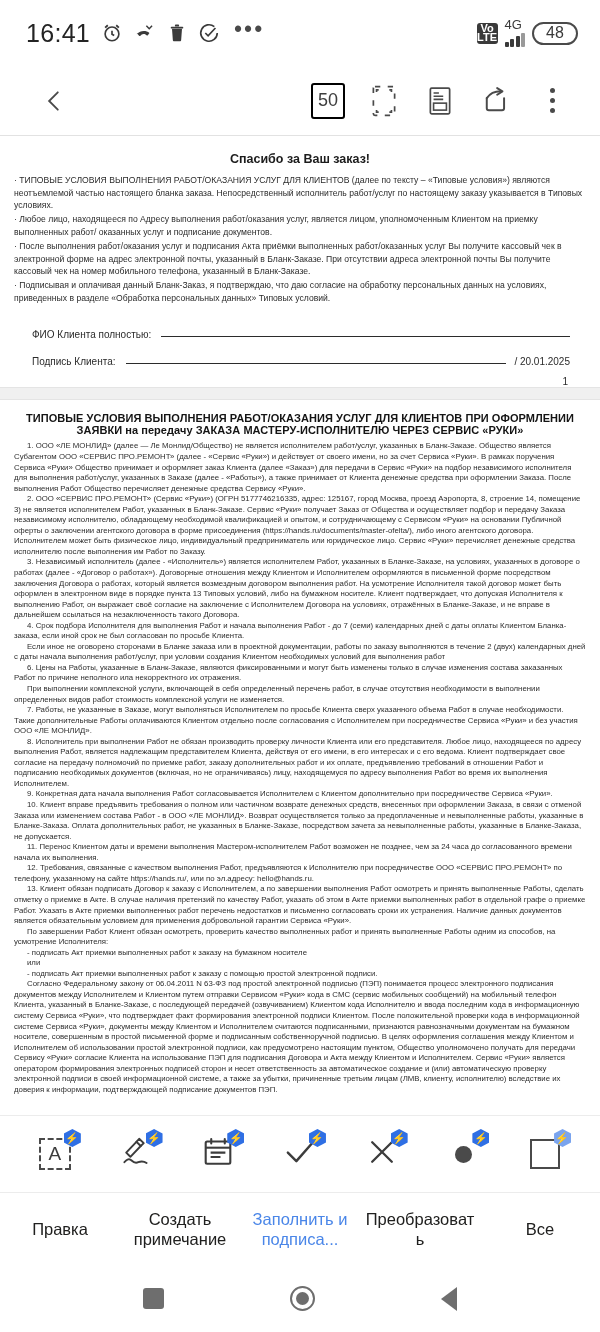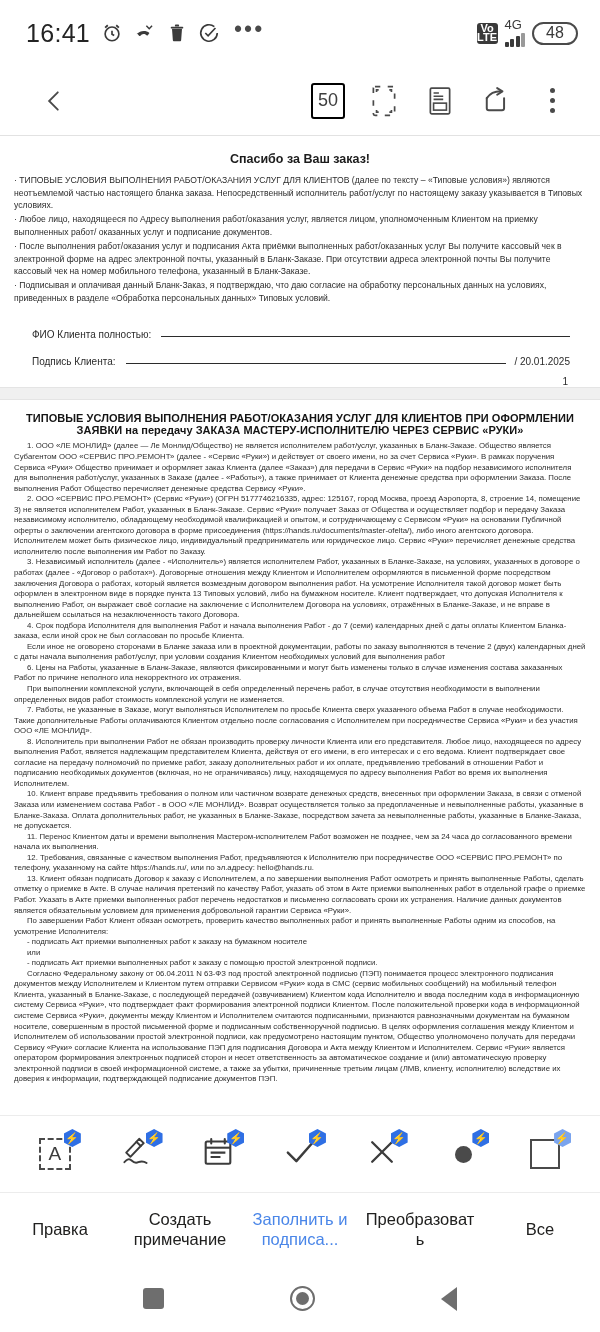--- a/index.html
+++ b/index.html
@@ -254,20 +254,21 @@
       <div class="doc2-title">ТИПОВЫЕ УСЛОВИЯ ВЫПОЛНЕНИЯ РАБОТ/ОКАЗАНИЯ УСЛУГ ДЛЯ КЛИЕНТОВ ПРИ ОФОРМЛЕНИИ ЗАЯВКИ на передачу ЗАКАЗА МАСТЕРУ-ИСПОЛНИТЕЛЮ ЧЕРЕЗ СЕРВИС «РУКИ»</div>
       <div class="cl ind">1. ООО «ЛЕ МОНЛИД» (далее — Ле Монлид/Общество) не является исполнителем работ/услуг, указанных в Бланк-Заказе. Общество является Субагентом ООО «СЕРВИС ПРО.РЕМОНТ» (далее - «Сервис «Руки») и действует от своего имени, но за счет Сервиса «Руки». В рамках поручения Сервиса «Руки» Общество принимает и оформляет заказ Клиента (далее «Заказ») для передачи в Сервис «Руки» на подбор независимого исполнителя для выполнения работ/услуг, указанных в Заказе (далее - «Работы»), а также принимает от Клиента денежные средства при оформлении Заказа. После выполнения Работ Общество перечисляет денежные средства Сервису «Руки».</div>
       <div class="cl ind">2. ООО «СЕРВИС ПРО.РЕМОНТ» (Сервис «Руки») (ОГРН 5177746216335, адрес: 125167, город Москва, проезд Аэропорта, 8, строение 14, помещение 3) не является исполнителем Работ, указанных в Бланк-Заказе. Сервис «Руки» получает Заказ от Общества и осуществляет подбор и передачу Заказа независимому исполнителю, обладающему необходимой квалификацией и опытом, и сотрудничающему с Сервисом «Руки» на основании Публичной оферты о заключении агентского договора в форме присоединения (https://hands.ru/documents/master-ofelta/), либо иного агентского договора. Исполнителем может быть физическое лицо, индивидуальный предприниматель или юридическое лицо. Сервис «Руки» перечисляет денежные средства исполнителю после выполнения им Работ по Заказу.</div>
       <div class="cl ind">3. Независимый исполнитель (далее - «Исполнитель») является исполнителем Работ, указанных в Бланке-Заказе, на условиях, указанных в договоре о работах (далее - «Договор о работах»). Договорные отношения между Клиентом и Исполнителем оформляются в письменной форме посредством заключения Договора о работах, который является возмездным договором выполнения работ. На усмотрение Исполнителя такой договор может быть оформлен в электронном виде в порядке пункта 13 Типовых условий, либо на бумажном носителе. Клиент подтверждает, что допуская Исполнителя к выполнению Работ, он выражает своё согласие на заключение с Исполнителем Договора на условиях, отражённых в Бланке-Заказе, и не вправе в дальнейшем ссылаться на незаключенность такого Договора.</div>
       <div class="cl ind">4. Срок подбора Исполнителя для выполнения Работ и начала выполнения Работ - до 7 (семи) календарных дней с даты оплаты Клиентом Бланка-заказа, если иной срок не был согласован по просьбе Клиента.</div>
       <div class="cl ind">Если иное не оговорено сторонами в Бланке заказа или в проектной документации, работы по заказу выполняются в течение 2 (двух) календарных дней с даты начала выполнения работ/услуг, при условии создания Клиентом необходимых условий для выполнения работ</div>
       <div class="cl ind">6. Цены на Работы, указанные в Бланк-Заказе, являются фиксированными и могут быть изменены только в случае изменения состава заказанных Работ по причине неполного ила некорректного их отражения.</div>
       <div class="cl ind">При выполнении комплексной услуги, включающей в себя определенный перечень работ, в случае отсутствия необходимости в выполнении определенных видов работ стоимость комплексной услуги не изменяется.</div>
       <div class="cl ind">7. Работы, не указанные в Заказе, могут выполняться Исполнителем по просьбе Клиента сверх указанного объема Работ в случае необходимости. Такие дополнительные Работы оплачиваются Клиентом отдельно после согласования с Исполнителем при посредничестве Сервиса «Руки» и без участия ООО «ЛЕ МОНЛИД».</div>
       <div class="cl ind">8. Исполнитель при выполнении Работ не обязан производить проверку личности Клиента или его представителя. Любое лицо, находящееся по адресу выполнения Работ, является надлежащим представителем Клиента, действуя от его имени, в его интересах и с его ведома. Клиент подтверждает свое согласие на передачу полномочий по приемке работ, заказу дополнительных работ и их оплате, предъявлению требований в отношении Работ и подписанию необходимых документов (включая, но не ограничиваясь) лицу, находящемуся по адресу выполнения Работ во время их выполнения Исполнителем.</div>
+      <div class="cl ind">9. Конкретная дата начала выполнения Работ согласовывается Исполнителем с Клиентом дополнительно при посредничестве Сервиса «Руки».</div>
       <div class="cl ind">10. Клиент вправе предъявить требования о полном или частичном возврате денежных средств, внесенных при оформлении Заказа, в связи с отменой Заказа или изменением состава Работ - в ООО «ЛЕ МОНЛИД». Возврат осуществляется только за предоплаченные и невыполненные работы, указанные в Бланке-Заказа. Оплата дополнительных работ, не указанных в Бланке-Заказе, посредством зачета за невыполненные работы, указанные в Бланке-Заказа, не допускается.</div>
       <div class="cl ind">11. Перенос Клиентом даты и времени выполнения Мастером-исполнителем Работ возможен не позднее, чем за 24 часа до согласованного времени начала их выполнения.</div>
       <div class="cl ind">12. Требования, связанные с качеством выполнения Работ, предъявляются к Исполнителю при посредничестве ООО «СЕРВИС ПРО.РЕМОНТ» по телефону, указанному на сайте https://hands.ru/, или по эл.адресу: hello@hands.ru.</div>
       <div class="cl ind">13. Клиент обязан подписать Договор к заказу с Исполнителем, а по завершении выполнения Работ осмотреть и принять выполненные Работы, сделать отметку о приемке в Акте. В случае наличия претензий по качеству Работ, указать об этом в Акте приемки выполненных работ в отдельной графе о приемке Работ. Указать в Акте приемки выполненных работ перечень недостатков и письменно согласовать сроки их устранения. Наличие данных документов является обязательным условием для применения добровольной гарантии Сервиса «Руки».</div>
       <div class="cl ind">По завершении Работ Клиент обязан осмотреть, проверить качество выполненных работ и принять выполненные Работы одним из способов, на усмотрение Исполнителя:</div>
       <div class="cl bullet">- подписать Акт приемки выполненных работ к заказу на бумажном носителе</div>
       <div class="cl bullet">или</div>
       <div class="cl bullet">- подписать Акт приемки выполненных работ к заказу с помощью простой электронной подписи.</div>
       <div class="cl ind">Согласно Федеральному закону от 06.04.2011 N 63-ФЗ под простой электронной подписью (ПЭП) понимается процесс электронного подписания документов между Исполнителем и Клиентом путем отправки Сервисом «Руки» кода в СМС (сервис мобильных сообщений) на мобильный телефон Клиента, указанный в Бланке-Заказе, с последующей передачей (озвучиванием) Клиентом кода Исполнителю и ввода последним кода в информационную систему Сервиса «Руки», что подтверждает факт формирования электронной подписи Клиентом. После положительной проверки кода в информационной системе Сервиса «Руки», документы между Клиентом и Исполнителем считаются подписанными, признаются равнозначными документам на бумажном носителе, совершенным в простой письменной форме и подписанным собственноручной подписью. В целях оформления соглашения между Клиентом и Исполнителем об использовании простой электронной подписи, как предусмотрено настоящим пунктом, Общество уполномочено получать для передачи Сервису «Руки» согласие Клиента на использование ПЭП для подписания Договора и Акта между Клиентом и Исполнителем. Сервис «Руки» является оператором формирования электронных подписей сторон и несет ответственность за автоматическое создание и (или) автоматическую проверку электронной подписи в своей информационной системе, а также за убытки, причиненные третьим лицам (ЛМВ, клиенту, исполнителю) вследствие их доверия к информации, подтверждающей подписание документов ПЭП.</div>
 

